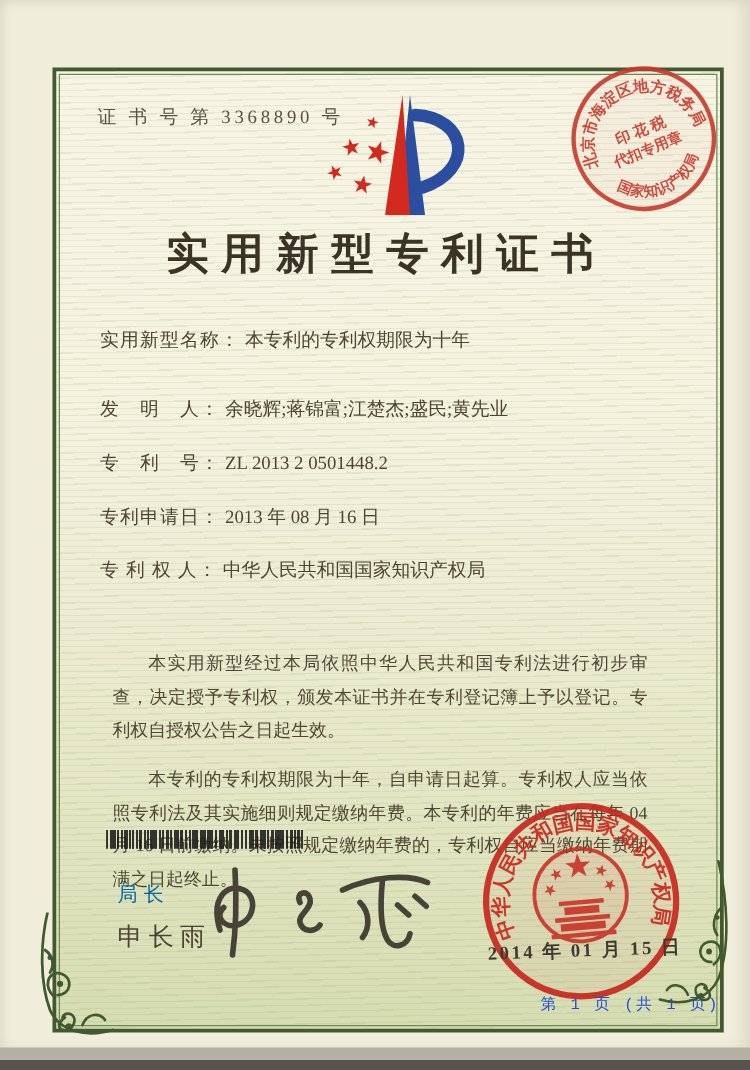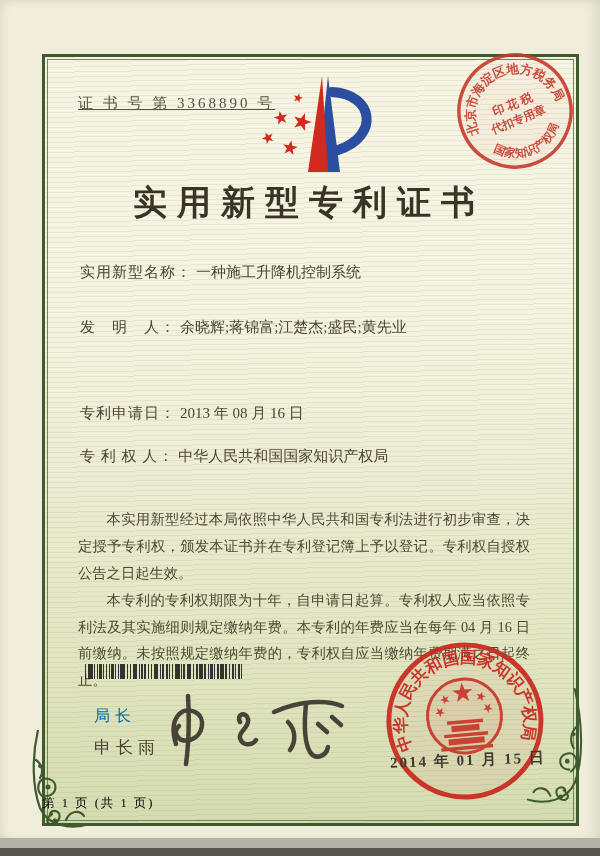--- a/index.html
+++ b/index.html
@@ -22,65 +22,65 @@
     background:
       repeating-linear-gradient(179deg, rgba(106,146,76,.12) 0px, rgba(106,146,76,.12) 1px, rgba(0,0,0,0) 1px, rgba(0,0,0,0) 5px),
       linear-gradient(180deg,#f7f4e4 0%,#f5f2e0 34%,#eeecd4 55%,#e2e5c2 78%,#d6dcb1 100%);
   }
   .frame::after{
     content:"";position:absolute;left:2px;top:2px;right:2px;bottom:2px;
     border:1px solid #6d8a55;pointer-events:none;
   }
 
   .cert-no{
-    position:absolute;left:78px;top:94px;
-    font-size:15px;letter-spacing:3px;color:#57513f;text-decoration:underline;
+    position:absolute;left:78px;top:84px;
+    font-size:15px;letter-spacing:3px;color:#57513f;
   }
 
   .logo{position:absolute;left:246px;top:66px;width:140px;height:116px;}
   .tax-seal{position:absolute;left:452px;top:48px;width:126px;height:126px;transform:rotate(-22deg);opacity:.9;}
 
   .title{
     position:absolute;left:42px;top:180px;width:534px;
     text-align:center;font-size:34px;font-weight:bold;
     letter-spacing:10px;color:#3a3427;
   }
 
   .field{position:absolute;left:80px;font-size:15px;color:#4c4532;white-space:nowrap;}
   .field .lbl{letter-spacing:1px;text-align:right;}
   .field .val{margin-left:4px;}
   .f0{top:263px}.f1{top:318px}.f2{top:361px}.f3{top:404px}.f4{top:447px}.f5{top:489px}
 
   .paras{position:absolute;left:78px;top:506px;width:452px;}
   .paras p{
-    margin:0;padding:0;text-indent:2em;text-align:justify;
+    margin:12px;padding:0;text-indent:2em;text-align:justify;
     font-size:14.3px;line-height:1.88;color:#4e4734;
   }
 
   .barcode{
     position:absolute;left:85px;top:664px;width:158px;height:15px;opacity:.88;
     background-image:
       repeating-linear-gradient(90deg,#1c1c1c 0px,#1c1c1c 1.5px,rgba(0,0,0,0) 1.5px,rgba(0,0,0,0) 3px),
       repeating-linear-gradient(90deg,#1c1c1c 0px,#1c1c1c 1px,rgba(0,0,0,0) 1px,rgba(0,0,0,0) 7px),
       repeating-linear-gradient(90deg,rgba(0,0,0,0) 0px,rgba(0,0,0,0) 4px,#1c1c1c 4px,#1c1c1c 6.5px,rgba(0,0,0,0) 6.5px,rgba(0,0,0,0) 11px);
   }
 
   .sig-post{position:absolute;left:94px;top:706px;font-size:16px;letter-spacing:5px;color:#0369a1;}
-  .sig-name{position:absolute;left:94px;top:736px;font-size:17px;letter-spacing:5px;color:#4a4335;}
+  .sig-name{position:absolute;left:94px;top:736px;font-size:20px;letter-spacing:5px;color:#4a4335;}
   .sig-hand{position:absolute;left:148px;top:684px;width:200px;height:88px;}
 
   .cnipa-seal{position:absolute;left:383px;top:640px;width:164px;height:164px;transform:rotate(-5deg);opacity:.92;}
   .seal-date{
     position:absolute;left:380px;top:751px;width:176px;text-align:center;
     font-size:15px;font-weight:bold;letter-spacing:2px;color:#3f3a2f;transform:rotate(-2deg);
   }
 
   .footer-page{
-    position:absolute;left:42px;top:795px;width:534px;text-align:left;
-    font-size:12.5px;letter-spacing:2px;color:#000000;
+    position:absolute;left:42px;top:795px;width:534px;text-align:right;
+    font-size:12.5px;letter-spacing:2px;color:#1d4ed8;font-family:Liberation Mono, monospace;
   }
 
   .orn-left{position:absolute;left:28px;top:730px;width:64px;height:102px;}
   .orn-right{position:absolute;left:526px;top:684px;width:60px;height:130px;transform:scaleX(-1);}
 </style>
 </head>
 <body>
 
 <div class="paper">
 
@@ -118,24 +118,27 @@
     <text font-size="11.5" fill="#c53b2e" font-weight="bold">
       <textPath href="#taxBottom" startOffset="50%" text-anchor="middle">国家知识产权局</textPath>
     </text>
     <text x="63" y="60" font-size="12" fill="#c53b2e" font-weight="bold" text-anchor="middle">印 花 税</text>
     <text x="63" y="76" font-size="11.5" fill="#c53b2e" font-weight="bold" text-anchor="middle">代扣专用章</text>
   </svg>
 
   <div class="title">实用新型专利证书</div>
 
   <div class="field f0">
-    <span class="lbl">实用新型名称：</span><span class="val">一种施工升降机控制系统</span>
+    <span class="lbl">实用新型名称：</span><span class="val">本专利的专利权期限为十年</span>
   </div>
   <div class="field f1">
     <span class="lbl">发　明　人：</span><span class="val">余晓辉;蒋锦富;江楚杰;盛民;黄先业</span>
+  </div>
+  <div class="field f2">
+    <span class="lbl">专　利　号：</span><span class="val">ZL 2013 2 0501448.2</span>
   </div>
   <div class="field f3">
     <span class="lbl">专利申请日：</span><span class="val">2013 年 08 月 16 日</span>
   </div>
   <div class="field f4">
     <span class="lbl">专 利 权 人：</span><span class="val">中华人民共和国国家知识产权局</span>
   </div>
 
   <div class="paras">
     <p>本实用新型经过本局依照中华人民共和国专利法进行初步审查，决定授予专利权，颁发本证书并在专利登记簿上予以登记。专利权自授权公告之日起生效。</p>

